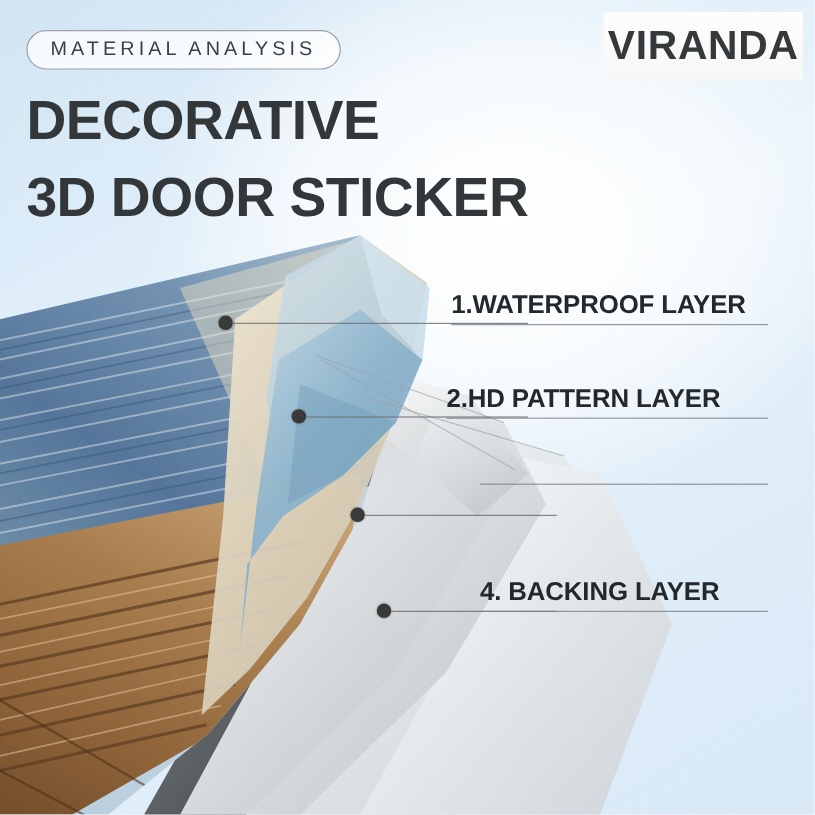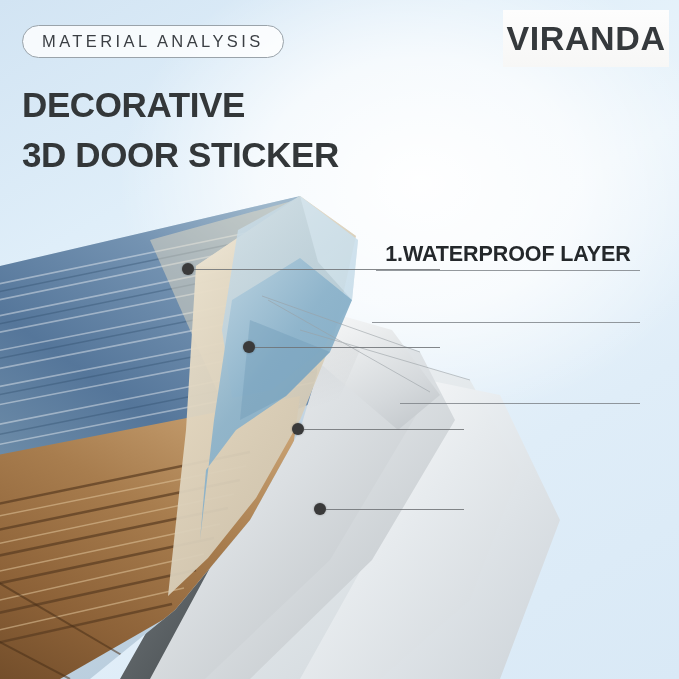--- a/index.html
+++ b/index.html
@@ -36,26 +36,26 @@
   .pill span {
     font-size: 16.5px;
     letter-spacing: 3.4px;
     color: #3b3f44;
     white-space: nowrap;
   }
 
   .headline {
     position: absolute;
     left: 22px;
-    top: 80px;
+    top: 68px;
     width: 440px;
     color: #333739;
-    font-size: 35px;
+    font-size: 46px;
     font-weight: bold;
-    line-height: 50px;
+    line-height: 64px;
     letter-spacing: -0.4px;
     white-space: pre-line;
   }
 
   .brandbox {
     position: absolute;
     left: 503px;
     top: 10px;
     width: 166px;
     height: 57px;
@@ -93,21 +93,21 @@
     height: 12px;
     border-radius: 50%;
     background: #3a3a3a;
     box-shadow: 0 0 2px rgba(0,0,0,0.35);
   }
 
   
   .callout {
     position: absolute;
     right: 39px;
-    text-align: center;
+    text-align: left;
     white-space: nowrap;
   }
   .callout .txt {
     display: block;
     font-size: 21.5px;
     font-weight: bold;
     color: #24282b;
     letter-spacing: -0.1px;
     line-height: 26px;
   }
@@ -304,22 +304,27 @@
 
 <div class="dot" style="left: 182px; top: 263px;"></div>
     <div class="leader" style="left: 194px; top: 269px; width: 246px;"></div>
     <div class="callout" style="top: 241px;">
       <span class="txt">1.WATERPROOF LAYER</span>
       <span class="rule" style="width: 264px; margin-left: auto;"></span>
     </div>
     <div class="dot" style="left: 243px; top: 341px;"></div>
     <div class="leader" style="left: 255px; top: 347px; width: 185px;"></div>
     <div class="callout" style="top: 319px;">
+      <span class="txt">2.HD PATTERN LAYER</span>
       <span class="rule" style="width: 268px; margin-left: auto;"></span>
     </div>
     <div class="dot" style="left: 292px; top: 423px;"></div>
     <div class="leader" style="left: 304px; top: 429px; width: 160px;"></div>
     <div class="callout" style="top: 400px;">
       <span class="rule" style="width: 240px; margin-left: auto;"></span>
     </div>
     <div class="dot" style="left: 314px; top: 503px;"></div>
     <div class="leader" style="left: 326px; top: 509px; width: 138px;"></div>
+    <div class="callout" style="top: 480px;">
+      <span class="txt">4. BACKING LAYER</span>
+      <span class="rule" style="width: 240px; margin-left: auto;"></span>
+    </div>
   </div>
 
 </body></html>

